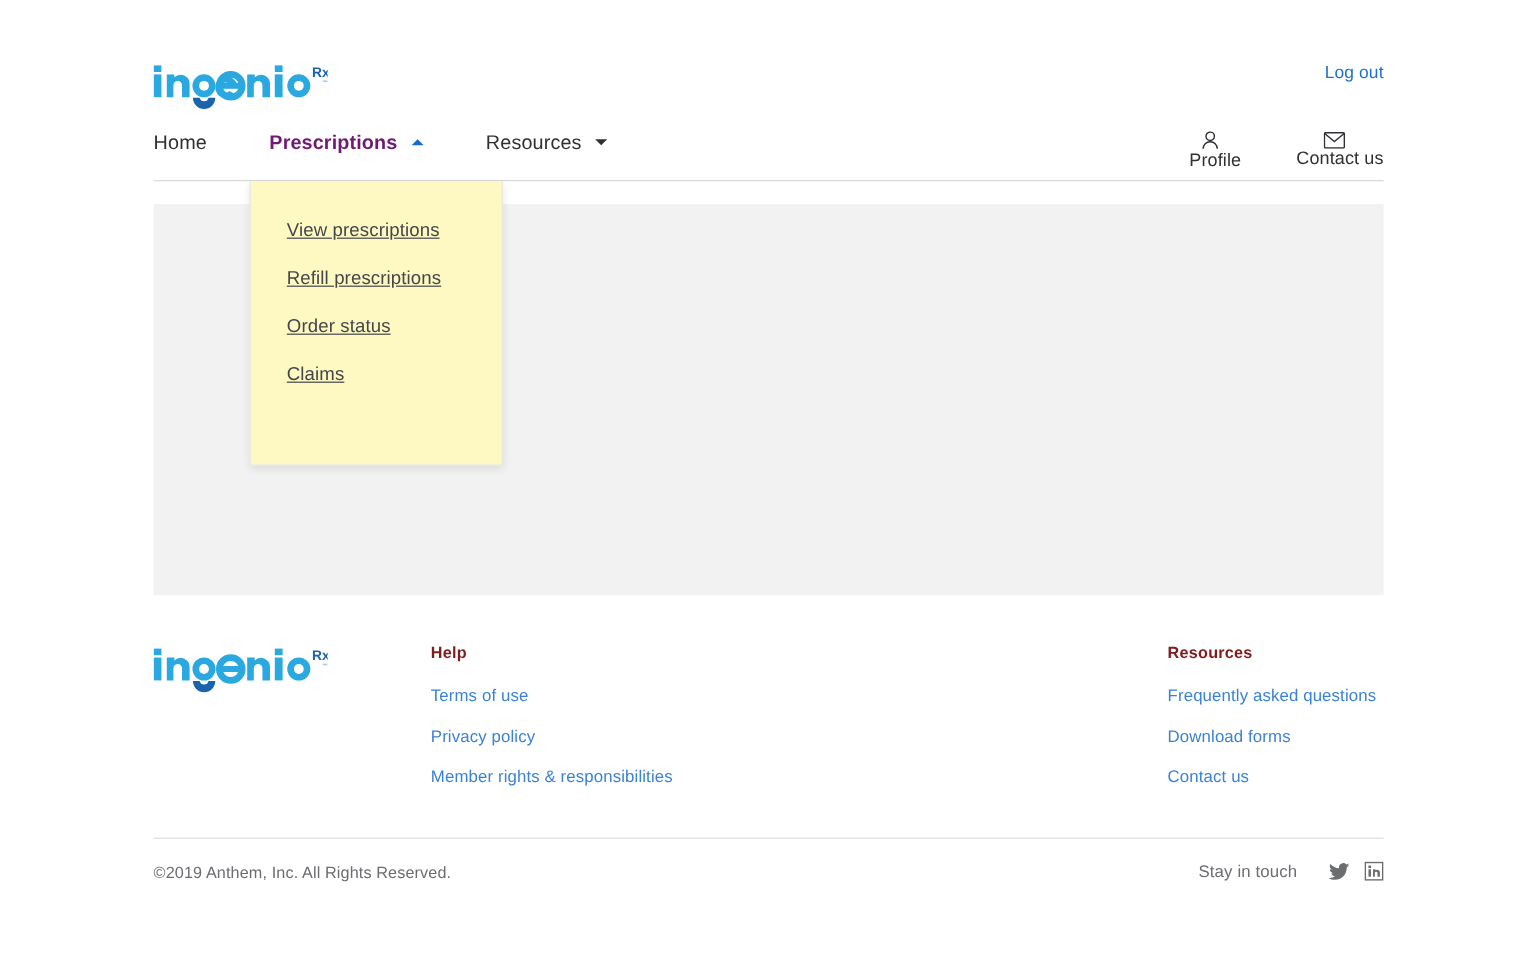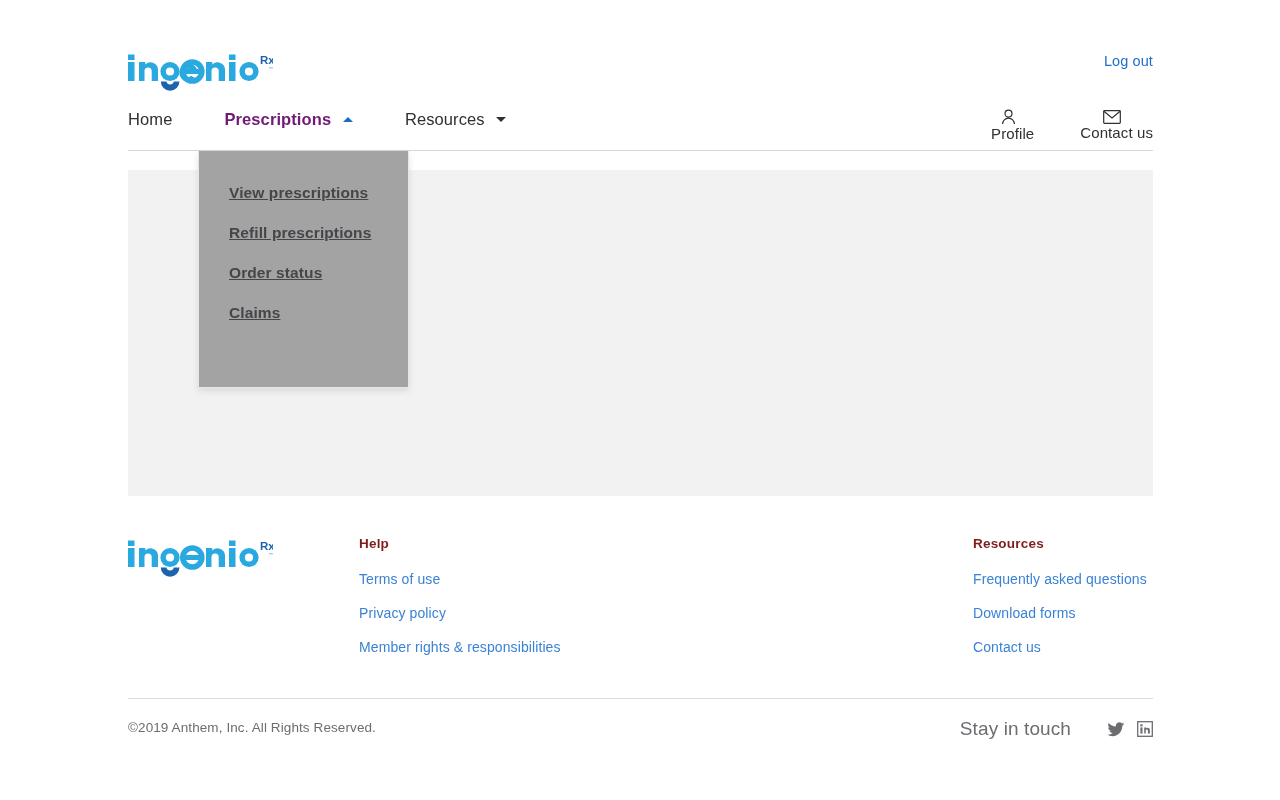--- a/index.html
+++ b/index.html
@@ -102,31 +102,30 @@
     margin-left: 46px;
     cursor: pointer;
     letter-spacing: 0.1px;
     flex-direction: column;
   }
   .nav-right-item .ico { margin-right: 9px; display: flex; align-items: center; }
 
   
   .dropdown {
     position: absolute;
-    left: 198px;
+    left: 208px;
     top: 151px;
     width: 211px;
     height: 237px;
-    background: #a3a3a3;
+    background: #fef9c3;
     border: 1px solid #e6e6e6;
     border-top: none;
     box-shadow: 0 3px 7px rgba(0,0,0,0.10);
     z-index: 30;
     padding-top: 22px;
-    font-weight: bold;
   }
   .dropdown-item {
     display: block;
     font-size: 15.5px;
     color: #444649;
     padding: 0 0 0 30px;
     height: 40px;
     line-height: 40px;
     cursor: pointer;
     letter-spacing: 0.1px;
@@ -201,23 +200,23 @@
     letter-spacing: 0.1px;
   }
   .social {
     position: absolute;
     right: 0;
     top: 6px;
     display: flex;
     align-items: center;
   }
   .social-label {
-    font-size: 19px;
+    font-size: 14px;
     color: #6b6d70;
-    margin-right: 24px;
+    margin-right: 14px;
     letter-spacing: 0.1px;
   }
   .social-icon { margin-left: 12px; cursor: pointer; display: flex; align-items: center; }
 </style>
 </head>
 <body>
 
 <div class="page">
 
   <div class="container topbar">

